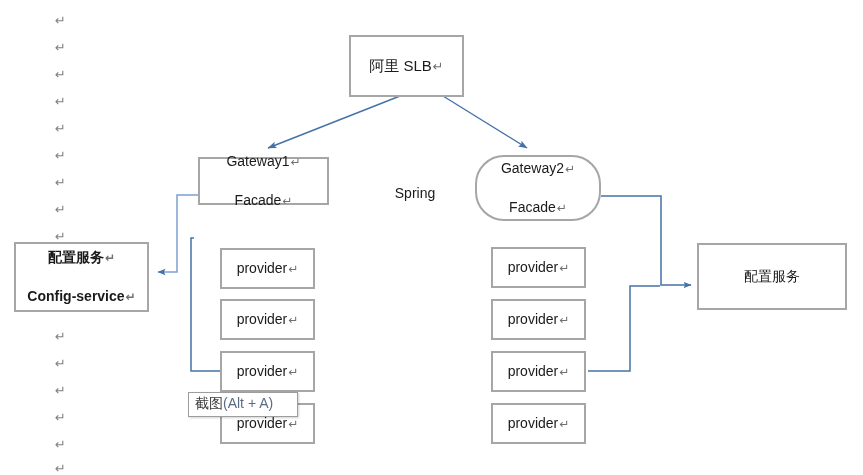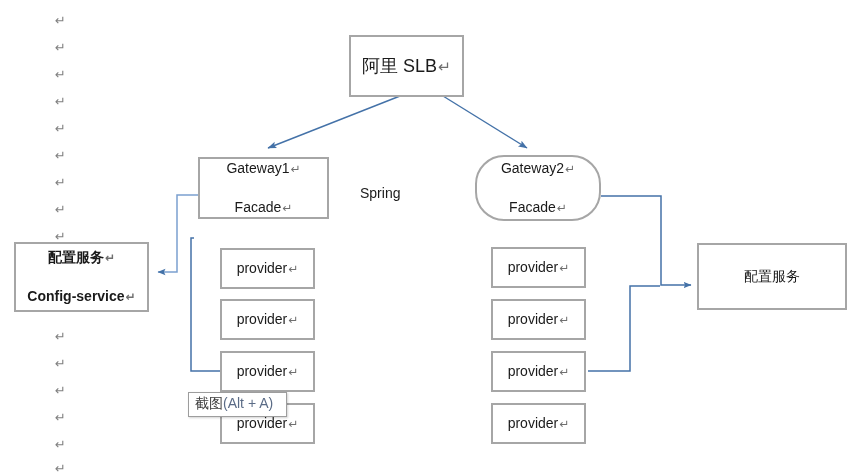--- a/index.html
+++ b/index.html
@@ -41,27 +41,28 @@
     color: #1a1a1a;
     z-index: 3;
   }
   .box .line {
     display: block;
     white-space: nowrap;
     line-height: 1.35;
   }
   .box.two-line .line + .line { margin-top: 20px; }
 
-  .f15 { font-size: 18px; }
+  .f15 { font-size: 15px; }
   .f14 { font-size: 14px; }
 
   
   .free-label {
     position: absolute;
     color: #1a1a1a;
+    text-align: center;
     line-height: 1.5;
     z-index: 2;
   }
   .free-label .line { display: block; white-space: nowrap; }
 
   
   #connectors {
     position: absolute;
     left: 0;
     top: 0;
@@ -69,21 +70,21 @@
     height: 475px;
     z-index: 1;
   }
 
   
   #capture-tooltip {
     position: absolute;
     box-sizing: border-box;
     border: 1px solid #9d9d9d;
     background: #ffffff;
-    padding: 2px 13px 3px 6px;
+    padding: 2px 24px 3px 6px;
     font-size: 14px;
     white-space: nowrap;
     z-index: 10;
     box-shadow: 1px 1px 2px rgba(0,0,0,0.18);
   }
   #capture-tooltip .cn { color: #3b3b3b; }
   #capture-tooltip .key { color: #5a6b86; }
 
   .pmark {
     color: #6f6f6f;
@@ -145,21 +146,21 @@
   <div class="pilcrow" style="left:55px;  top:357px;">↵</div>
   <div class="pilcrow" style="left:55px;  top:384px;">↵</div>
   <div class="pilcrow" style="left:55px;  top:411px;">↵</div>
   <div class="pilcrow" style="left:55px;  top:438px;">↵</div>
   <div class="pilcrow" style="left:55px;  top:462px;">↵</div>
 
   <div class="box f15" style="left:349px; top:35px; width:115px; height:62px;">
     <span class="line"><span>阿里 SLB</span><span class="pmark">↵</span></span>
   </div>
 
-  <div class="box two-line f14" style="left:198px; top:157px; width:131px; height:62px;">
+  <div class="box two-line f14" style="left:198px; top:157px; width:131px; height:48px;">
     <span class="line"><span>Gateway1</span><span class="pmark">↵</span></span>
     <span class="line"><span>Facade</span><span class="pmark">↵</span></span>
   </div>
 
   <div class="box two-line f14" style="left:475px; top:155px; width:126px; height:66px;border-radius:29px;">
     <span class="line"><span>Gateway2</span><span class="pmark">↵</span></span>
     <span class="line"><span>Facade</span><span class="pmark">↵</span></span>
   </div>
 
   <div class="free-label f14" style="left:360px; top:183px; width:110px;">

